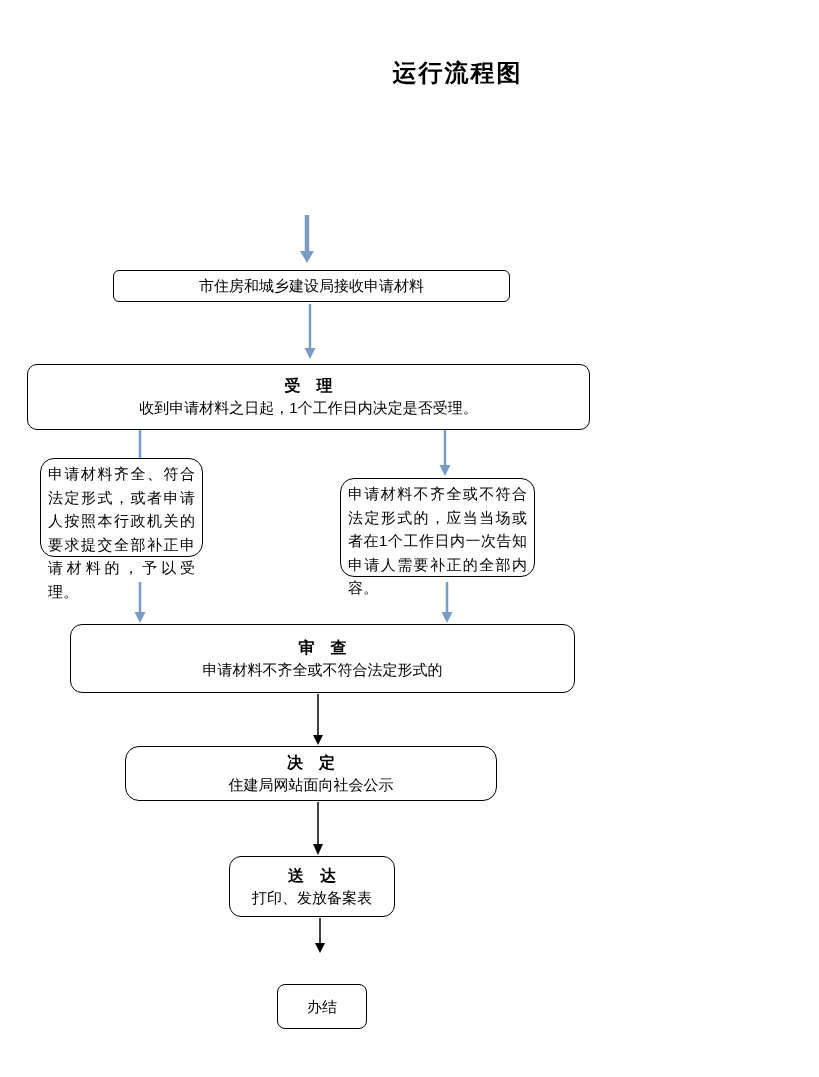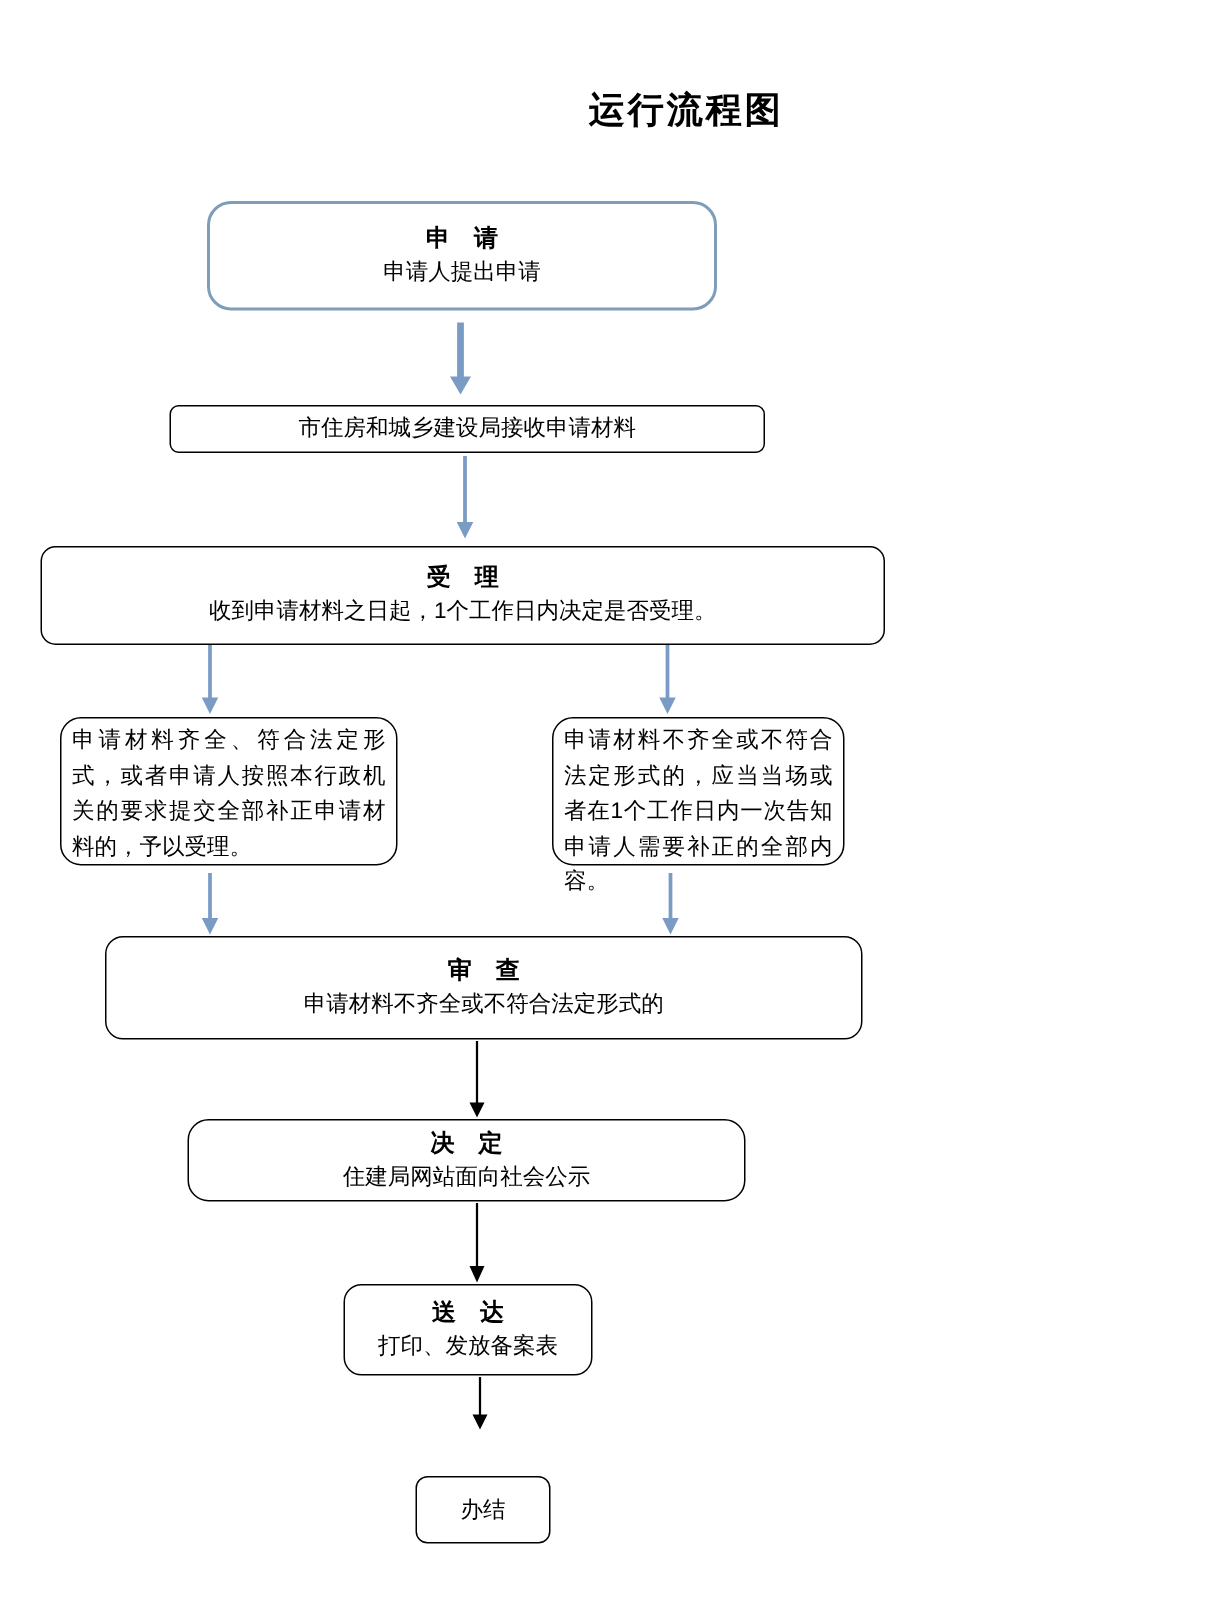--- a/index.html
+++ b/index.html
@@ -56,22 +56,22 @@
     align-items: center;
     text-align: center;
   }
   .node-title { font-weight: bold; font-size: 16px; line-height: 22px; }
   .node-sub { font-size: 15px; line-height: 22px; }
   .node-label { font-size: 15px; line-height: 20px; }
   .apply   { left: 138px; top: 134px; width: 340px; height: 73px; border: 2px solid var(--apply-box-border); border-radius: 16px; }
   .receive { left: 113px; top: 270px; width: 397px; height: 32px; border-radius: 6px; }
   .accept  { left: 27px;  top: 364px; width: 563px; height: 66px; border-radius: 10px; }
   .branch  { align-items: stretch; justify-content: flex-start; border-radius: 14px; }
-  .branch-left  { left: 40px;  top: 478px; width: 225px; height: 99px; }
-  .branch-right { left: 368px; top: 478px; width: 195px; height: 99px; }
+  .branch-left  { left: 40px;  top: 458px; width: 163px; height: 99px; }
+  .branch-right { left: 340px; top: 478px; width: 195px; height: 99px; }
   .branch-text {
     display: block;
     font-size: 15px;
     line-height: 23.5px;
     padding: 3px 7px;
     text-align: justify;
     text-justify: inter-ideograph;
   }
   .review  { left: 70px;  top: 624px; width: 505px; height: 69px; border-radius: 12px; }
   .decide  { left: 125px; top: 746px; width: 372px; height: 55px; border-radius: 14px; }
@@ -117,24 +117,20 @@
     <g>
       <line class="edge-black" x1="318" y1="802" x2="318" y2="845"></line>
       <polygon class="edge-black-fill" points="313,844 323,844 318,855"></polygon>
     </g>
     <g>
       <line class="edge-black" x1="320" y1="918" x2="320" y2="944"></line>
       <polygon class="edge-black-fill" points="315,943 325,943 320,953"></polygon>
     </g>
   </svg>
 
-  <div class="node apply">
-    <div class="node-title">申　请</div>
-    <div class="node-sub">申请人提出申请</div>
-  </div>
 
   <div class="node receive">
     <div class="node-label">市住房和城乡建设局接收申请材料</div>
   </div>
 
   <div class="node accept">
     <div class="node-title">受　理</div>
     <div class="node-sub">收到申请材料之日起，1个工作日内决定是否受理。</div>
   </div>
 

